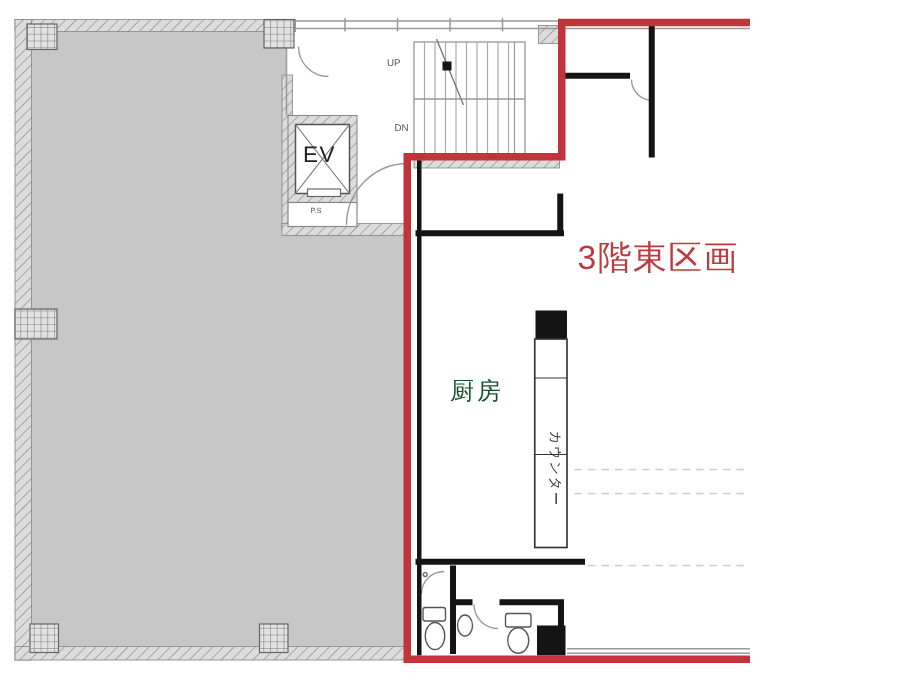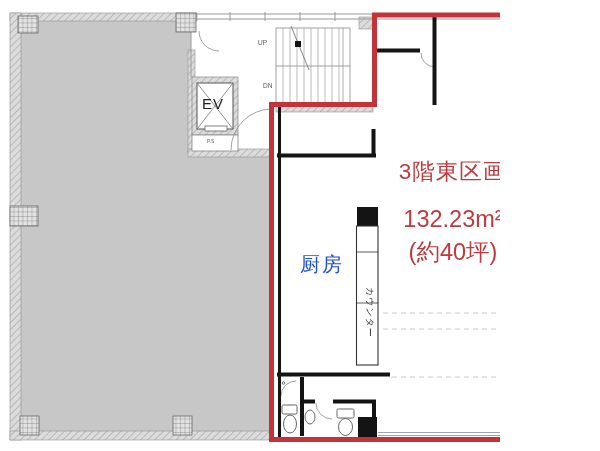--- a/index.html
+++ b/index.html
@@ -13,24 +13,24 @@
         font-family:"Liberation Sans","DejaVu Sans",sans-serif;}
   #plan svg{position:absolute;left:0;top:0;}
   .lbl{position:absolute;white-space:nowrap;color:#333;line-height:1;}
   .lbl-ev{left:202px;top:96px;font-size:15px;letter-spacing:1px;color:#222;}
   .lbl-ps{left:207px;top:139px;font-size:5px;color:#555;}
   .lbl-stair{font-size:6.5px;color:#555;}
   .lbl-s1up{left:258px;top:40px;}
   .lbl-s1dn{left:263px;top:83px;}
   .lbl-s2up{left:525px;top:167px;}
   .lbl-s2dn{left:562px;top:172px;}
-  .lbl-kitchen{left:300px;top:254px;font-size:20px;letter-spacing:2px;color:#1d4ed8;}
+  .lbl-kitchen{left:300px;top:254px;font-size:16px;letter-spacing:2px;color:#14532d;}
   .lbl-counter{left:374px;top:287px;font-size:9px;letter-spacing:1px;color:#333;
                transform:rotate(90deg);transform-origin:0 0;}
-  .red-text{color:var(--text-red);text-align:center;font-weight:500;}
+  .red-text{color:var(--text-red);font-weight:500;}
   .lbl-unit{left:385px;top:161px;width:135px;font-size:22.5px;letter-spacing:1px;}
   .lbl-sqm{left:383px;top:208px;width:140px;font-size:23.5px;}
   .lbl-tsubo{left:383px;top:241px;width:140px;font-size:23.5px;}
   .red-line{stroke:var(--boundary-red);}
   .neighbor{fill:var(--neighbor-gray);}
   .blackwall{stroke:var(--wall-black);}
   .blackfill{fill:var(--wall-black);}
 </style>
 </head>
 <body>
@@ -218,15 +218,13 @@
 
   <div class="lbl lbl-ev">EV</div>
   <div class="lbl lbl-ps">P.S</div>
   <div class="lbl lbl-stair lbl-s1up">UP</div>
   <div class="lbl lbl-stair lbl-s1dn">DN</div>
   <div class="lbl lbl-stair lbl-s2up">UP</div>
   <div class="lbl lbl-stair lbl-s2dn">DN</div>
   <div class="lbl lbl-kitchen">厨房</div>
   <div class="lbl lbl-counter">カウンター</div>
   <div class="lbl red-text lbl-unit">3階東区画</div>
-  <div class="lbl red-text lbl-sqm">132.23m²</div>
-  <div class="lbl red-text lbl-tsubo">(約40坪)</div>
 </div>
 
 </body></html>

